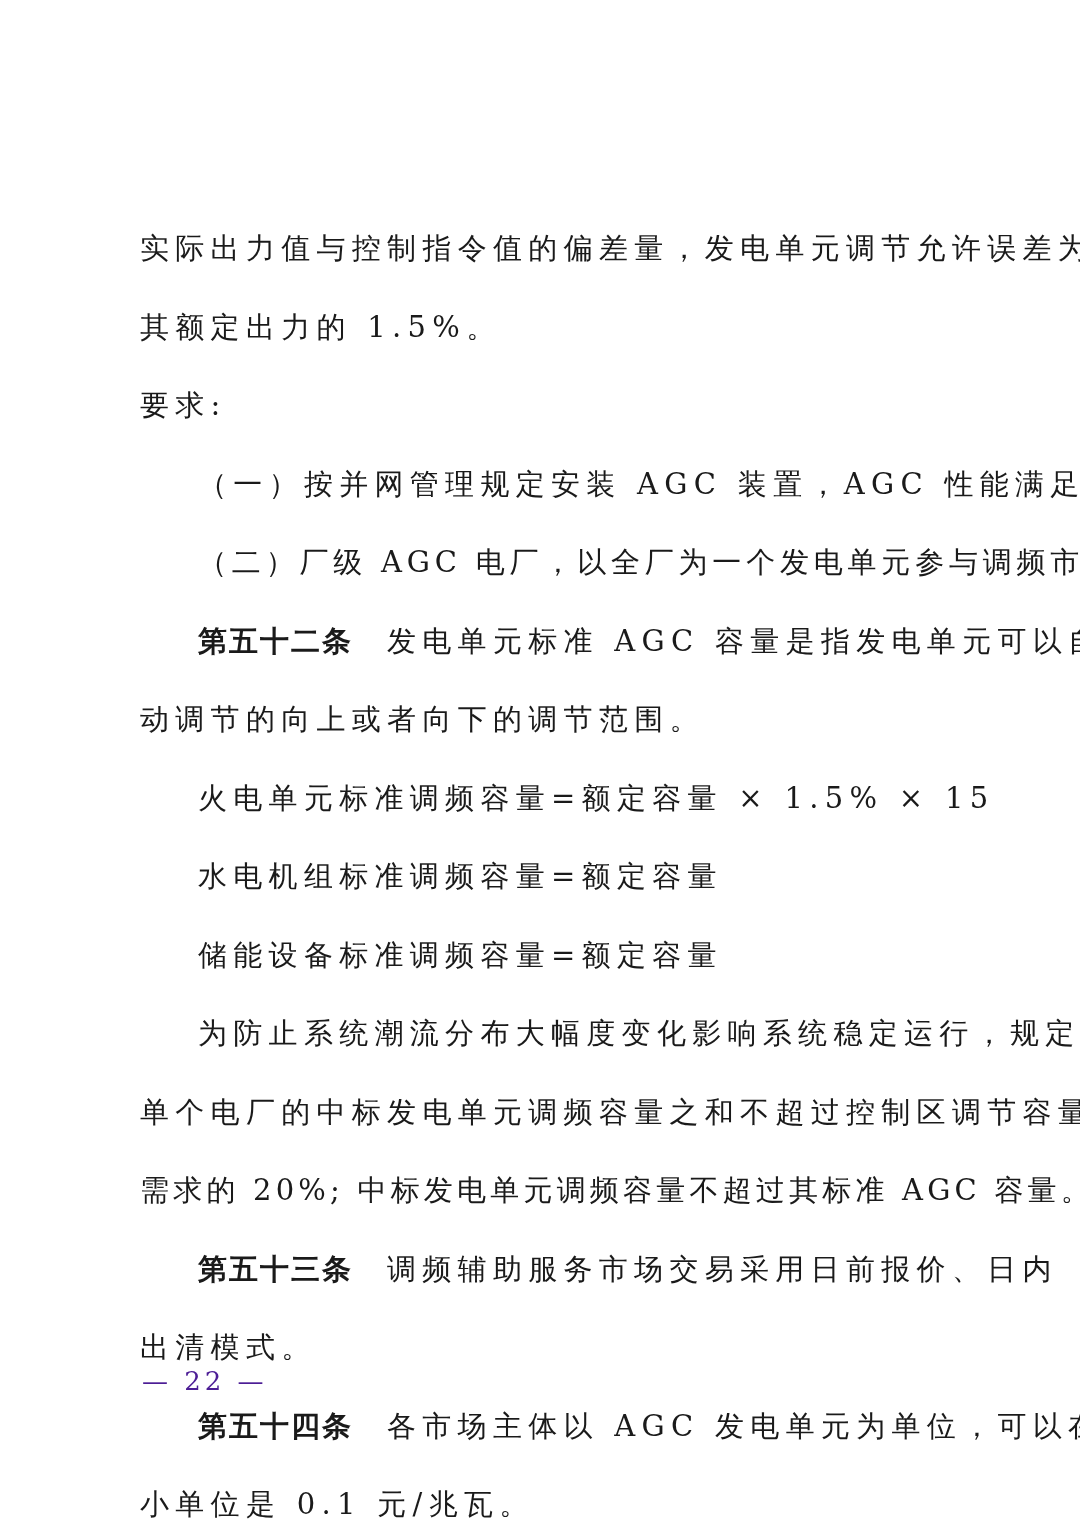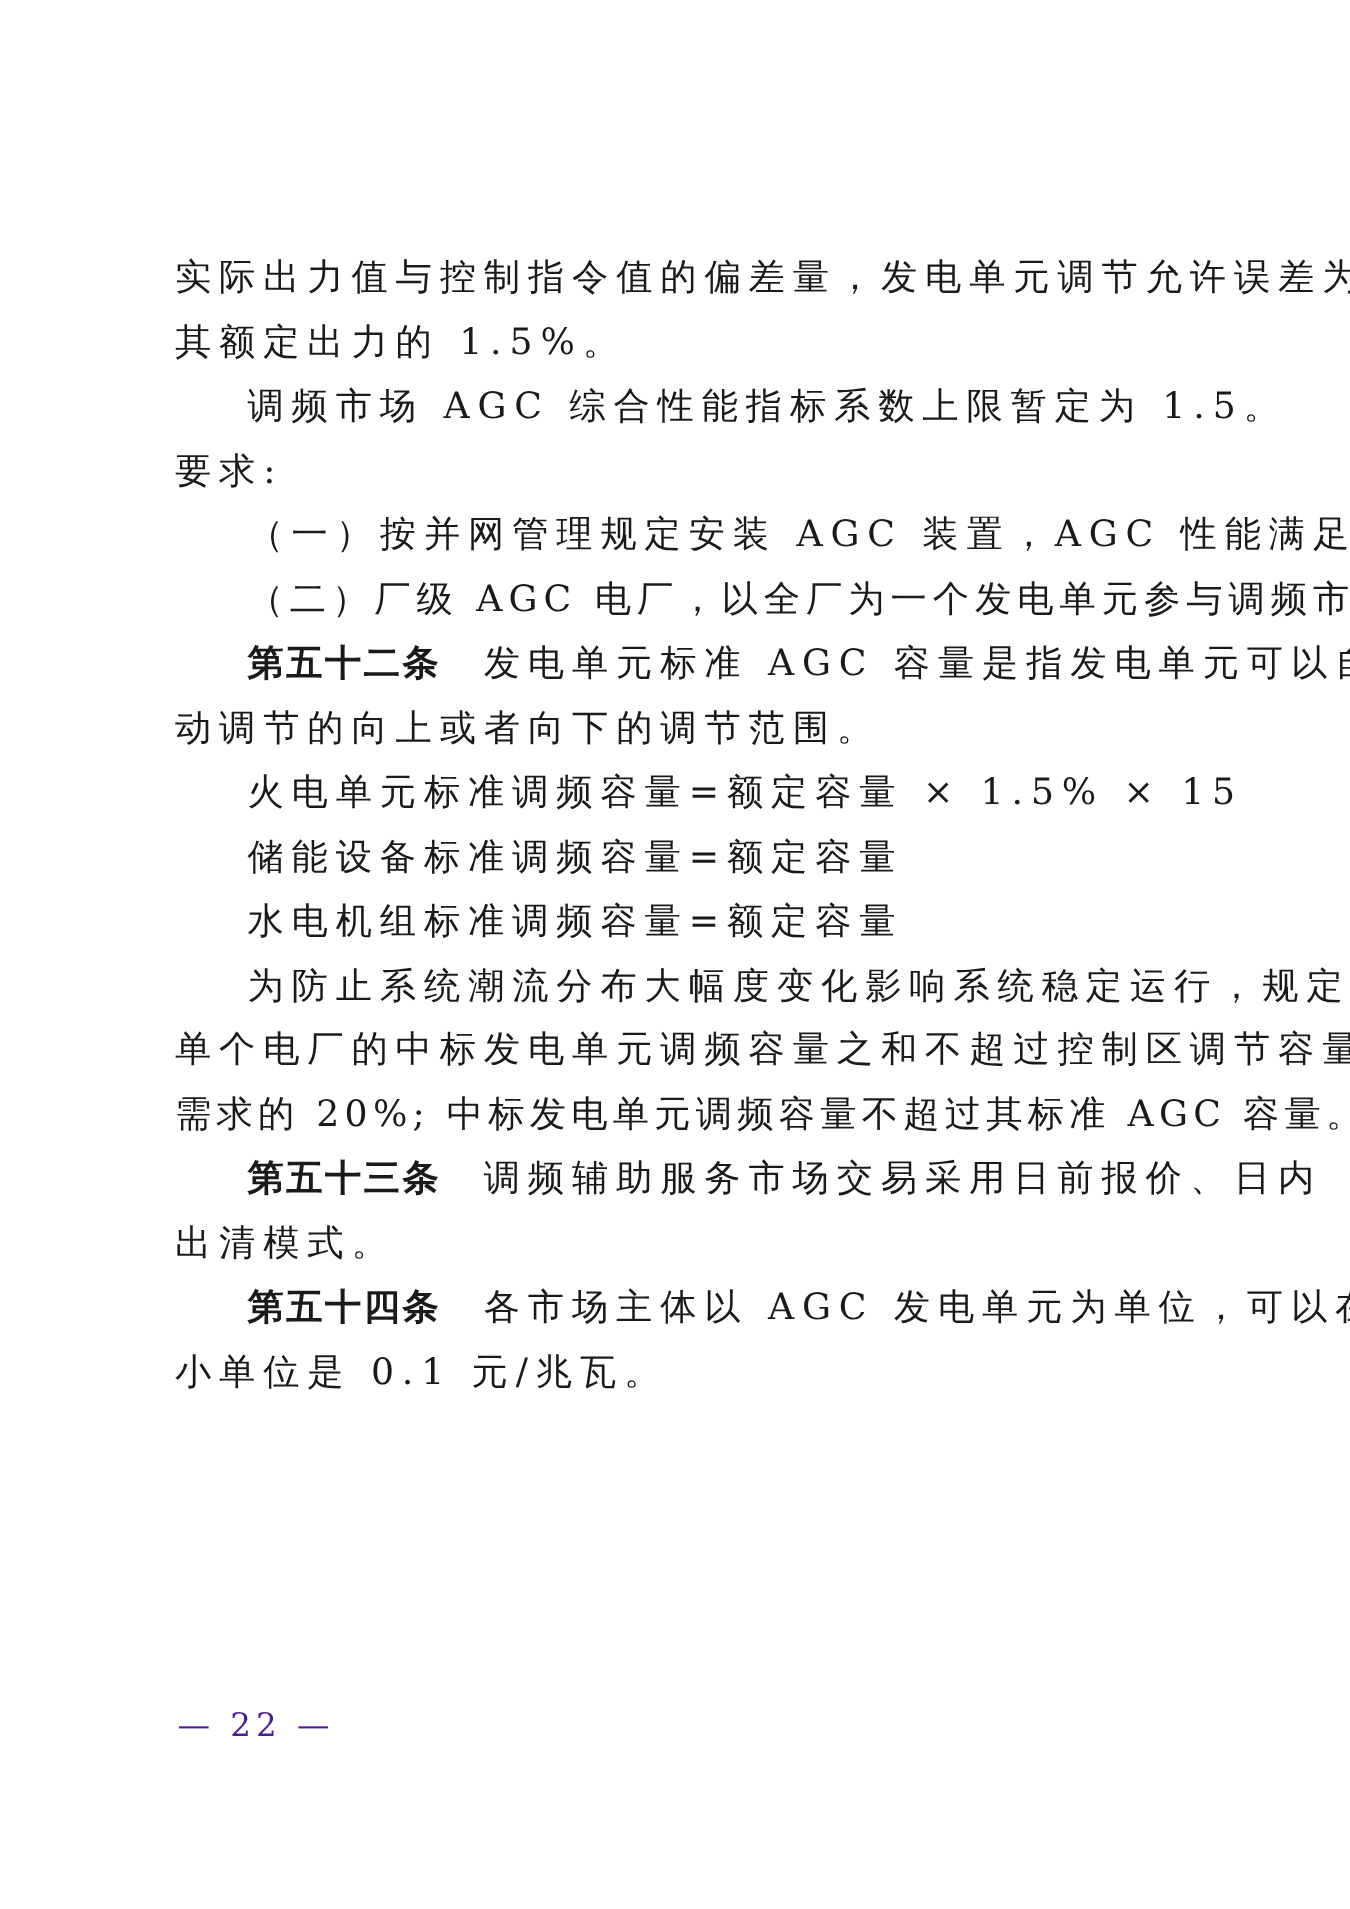--- a/index.html
+++ b/index.html
@@ -1,40 +1,39 @@
 <!DOCTYPE html>
 <html><head>
 <meta charset="utf-8">
 <style>
   html, body { margin:0; padding:0; background:#ffffff; }
   body { width:1080px; height:1527px; position:relative; overflow:hidden;
          font-family:"DejaVu Serif","Liberation Serif",serif; color:#1a1a1a; }
   .page { position:absolute; left:140px; top:196px; width:800px; }
   .line { height:51.5px; line-height:51.5px; font-size:29px; white-space:nowrap;
-          letter-spacing:6.3px; overflow:visible; }
+          letter-spacing:6.3px; overflow:visible;margin-top:27px; }
   .indent { padding-left:58px; }
   .art { font-family:"DejaVu Sans","Liberation Sans",sans-serif; font-weight:bold; letter-spacing:2px; margin-right:34px; }
   .pagenum { position:absolute; left:142px; top:1366px; font-size:26px; letter-spacing:4px;
              font-family:"DejaVu Serif","Liberation Serif",serif; color:#4c1d95; }
 </style>
 </head>
 <body>
 
 <div class="page">
   <div class="line">实际出力值与控制指令值的偏差量，发电单元调节允许误差为</div>
   <div class="line">其额定出力的 1.5%。</div>
-  <div class="line indent">调频市场 AGC 综合性能指标系数上限暂定为 1.5。</div>
   <div class="line">要求:</div>
   <div class="line indent">（一）按并网管理规定安装 AGC 装置，AGC 性能满足电网</div>
   <div class="line indent" style="letter-spacing:4.8px">（二）厂级 AGC 电厂，以全厂为一个发电单元参与调频市场。</div>
   <div class="line indent"><span class="art">第五十二条</span><span>发电单元标准 AGC 容量是指发电单元可以自</span></div>
   <div class="line">动调节的向上或者向下的调节范围。</div>
   <div class="line indent">火电单元标准调频容量=额定容量 × 1.5% × 15</div>
+  <div class="line indent">水电机组标准调频容量=额定容量</div>
   <div class="line indent">储能设备标准调频容量=额定容量</div>
-  <div class="line indent">水电机组标准调频容量=额定容量</div>
   <div class="line indent">为防止系统潮流分布大幅度变化影响系统稳定运行，规定</div>
   <div class="line">单个电厂的中标发电单元调频容量之和不超过控制区调节容量</div>
   <div class="line" style="letter-spacing:4.2px">需求的 20%; 中标发电单元调频容量不超过其标准 AGC 容量。</div>
   <div class="line indent"><span class="art">第五十三条</span><span>调频辅助服务市场交易采用日前报价、日内</span></div>
   <div class="line">出清模式。</div>
   <div class="line indent"><span class="art">第五十四条</span><span>各市场主体以 AGC 发电单元为单位，可以在</span></div>
   <div class="line">小单位是 0.1 元/兆瓦。</div>
 </div>
 
 <div class="pagenum">— 22 —</div>

